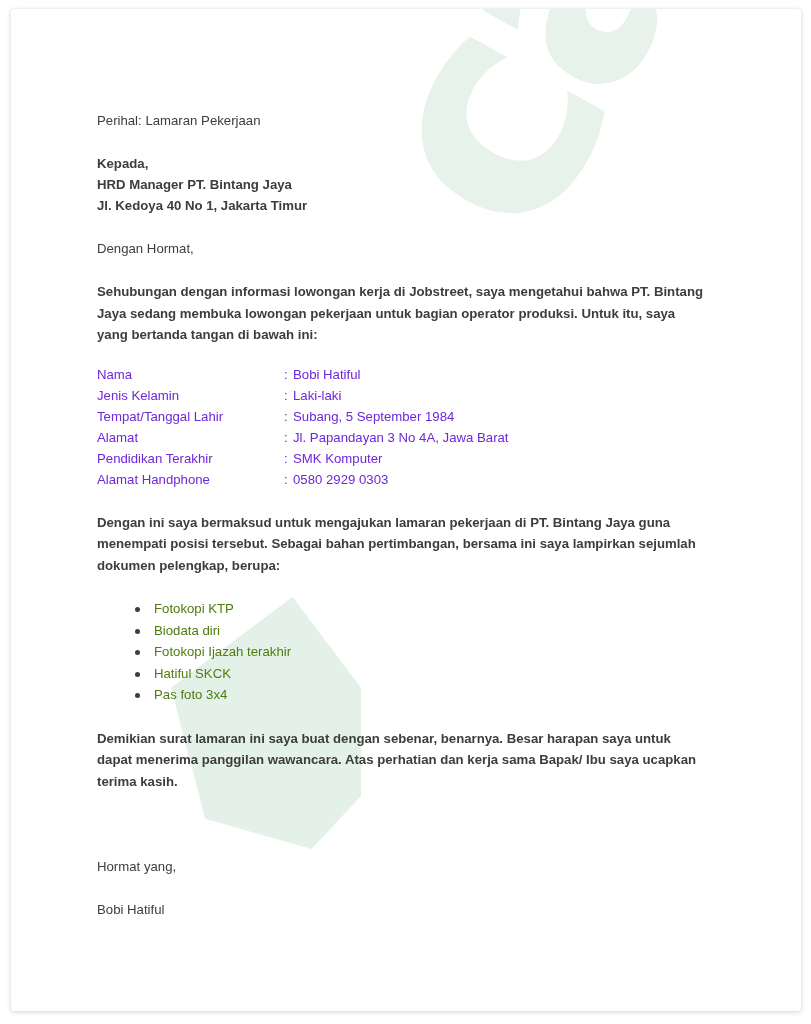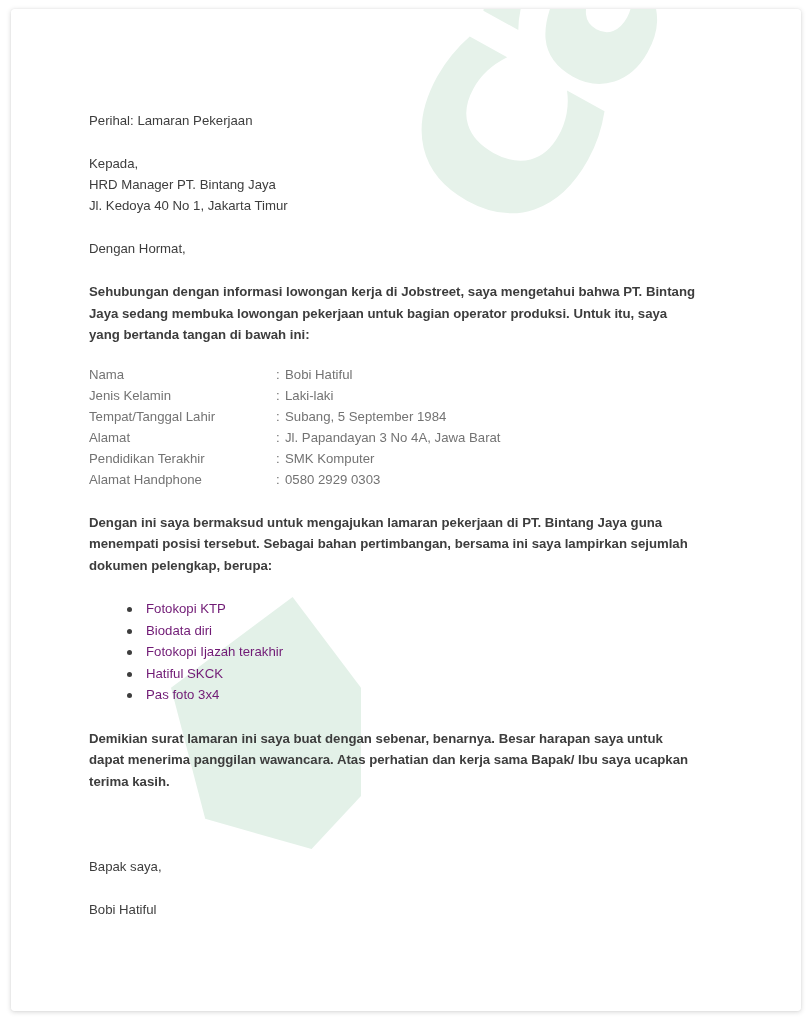--- a/index.html
+++ b/index.html
@@ -63,71 +63,71 @@
     top: 588px;
     width: 190px;
     height: 252px;
     background: #e3f1e8;
     clip-path: polygon(64% 0%, 100% 36%, 100% 79%, 74% 100%, 18% 88%, 0% 36%);
   }
 
   
   #doc-body {
     position: absolute;
-    left: 78px;   
+    left: 86px;   
     top: 101px;   
     width: 610px;
     z-index: 2;
     color: #3d3d3d;
     font-size: 13.2px;
     line-height: 21px;
   }
 
   .block { margin: 0; }
   .gap-md { height: 18px; }
   .gap-lg { height: 22px; }
   .gap-xl { height: 46px; }
 
-  .addr-line { display: block; }
+  .addr-line { display: block; font-weight: bold; }
 
   p.para {
     margin: 0;
     line-height: 21.5px;
     font-weight: bold;
   }
 
   
   table.biodata {
     border-collapse: collapse;
     margin: 0;
   }
   table.biodata td {
     padding: 0;
     vertical-align: top;
     line-height: 21px;
     font-size: 13.2px;
-    color: #737373;
+    color: #6d28d9;
     white-space: nowrap;
   }
   td.bio-label { width: 187px; padding-right: 4px; }
   td.bio-sep   { width: 9px; }
   td.bio-value { }
 
   
   ul.attachments {
     margin: 0;
     padding: 0;
     list-style: none;
   }
   ul.attachments li {
     position: relative;
     padding-left: 57px;
     line-height: 21.5px;
     font-size: 13.2px;
-    color: #701a75;
+    color: #4d7c0f;
   }
   ul.attachments li::before {
     content: "";
     position: absolute;
     left: 38px;
     top: 9px;
     width: 5px;
     height: 5px;
     border-radius: 50%;
     background: #3d3d3d;
@@ -216,21 +216,21 @@
         <li>Pas foto 3x4</li>
       </ul>
 
       <div class="gap-lg"></div>
 
       <p class="para">Demikian surat lamaran ini saya buat dengan sebenar, benarnya. Besar harapan saya untuk dapat menerima panggilan wawancara. Atas perhatian dan kerja sama Bapak/ Ibu saya ucapkan terima kasih.</p>
 
       <div class="gap-xl"></div>
       <div class="gap-md"></div>
 
-      <div class="block">Bapak saya,</div>
+      <div class="block">Hormat yang,</div>
 
       <div class="gap-lg"></div>
 
       <div class="block">Bobi Hatiful</div>
 
     </div>
 
   </div>
 
 </div>

